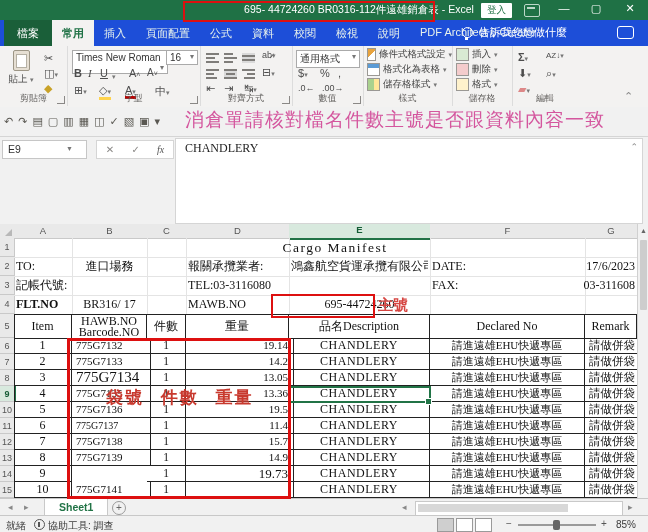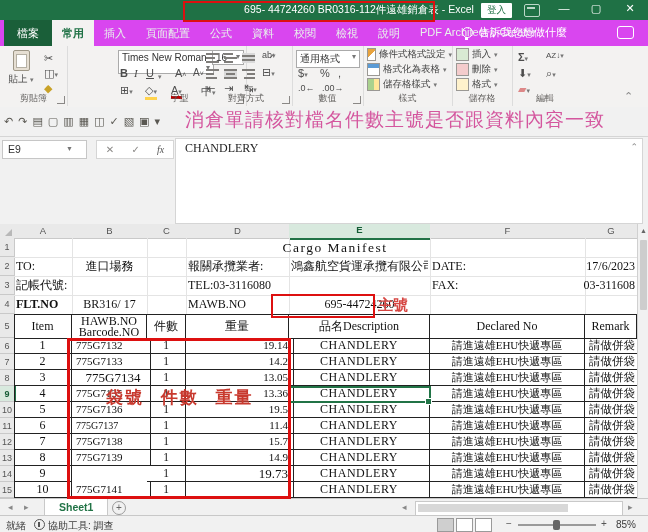--- a/index.html
+++ b/index.html
@@ -10,21 +10,21 @@
   
   .titlebar{position:absolute;left:0;top:0;width:648px;height:20px;background:#1f7145;}
   .win-title{position:absolute;left:0;top:3px;width:648px;text-align:center;color:#fff;font-size:10.5px;padding-left:35px;}
   .red-box{position:absolute;border:2px solid #dd1010;z-index:40;pointer-events:none;}
   .signin{position:absolute;right:136px;top:3px;background:#fff;color:#1f7145;font-size:9.5px;
           padding:1px 6px;border-radius:1px;}
   .ribopt{position:absolute;right:108px;top:4px;width:14px;height:11px;border:1px solid #bcd7c8;border-radius:2px;}
   .ribopt:after{content:"";position:absolute;left:2px;top:2px;width:8px;height:2px;background:#bcd7c8;}
   .winctl{position:absolute;top:2px;color:#fff;font-size:11px;width:24px;text-align:center;}
   
-  .tabrow{position:absolute;left:0;top:20px;width:648px;height:26px;background:#d946ef;}
+  .tabrow{position:absolute;left:0;top:20px;width:648px;height:26px;background:#1d4ed8;}
   .rtabs{position:absolute;left:4px;top:0;height:26px;display:flex;}
   .rtab{color:#e8f2ec;font-size:11px;padding:6px 10px 0 10px;height:20px;white-space:nowrap;}
   .rtab.active{background:#f3f2f1;color:#1f7145;font-weight:bold;}
   .rtab.file{background:#1a5f39;color:#fff;padding:6px 13px 0 13px;}
   .tellme{position:absolute;left:462px;top:5px;color:#fff;font-size:11px;display:flex;align-items:center;gap:6px;}
   .bulb{width:9px;height:9px;border:1.5px solid #fff;border-radius:50%;position:relative;}
   .bulb:after{content:"";position:absolute;left:2px;top:9px;width:3px;height:3px;background:#fff;}
   .comment-ic{position:absolute;right:14px;top:6px;width:15px;height:11px;border:1.5px solid #fff;border-radius:3px;}
   
   .ribbon{position:absolute;left:0;top:46px;width:648px;height:61px;background:#f3f2f1;border-bottom:1px solid #d8d8d8;}
@@ -156,21 +156,21 @@
       <div class="clipshape"></div>
       <div class="pastelbl"><span>貼上</span> <span class="car2">▾</span></div>
     </div>
     <span class="miniglyph" style="left:44px;top:6px;">✂</span>
     <span class="miniglyph" style="left:44px;top:21px;">◫<span class="car2">▾</span></span>
     <span class="miniglyph" style="left:44px;top:36px;color:#c9a227;">◆</span>
     <div class="rglabel">剪貼簿</div>
     <div class="launcher"></div>
   </div>
 
-  <div class="rgroup" style="left:67px;width:133px;margin-left:46px;">
+  <div class="rgroup" style="left:67px;width:133px;">
     <div class="combo" style="left:5px;top:4px;width:88px;">
       <span>Times New Roman</span><span class="car">▾</span></div>
     <div class="combo" style="left:99px;top:4px;width:24px;">
       <span>16</span><span class="car">▾</span></div>
     <span class="miniglyph" style="left:7px;top:21px;font-weight:bold;">B</span>
     <span class="miniglyph" style="left:21px;top:21px;font-style:italic;font-family:'Liberation Serif',serif;">I</span>
     <span class="miniglyph" style="left:33px;top:21px;text-decoration:underline;">U</span>
     <span class="miniglyph" style="left:45px;top:23px;"><span class="car2">▾</span></span>
     <span class="miniglyph" style="left:62px;top:21px;"><span>A</span><span style="font-size:7px;">˄</span></span>
     <span class="miniglyph" style="left:80px;top:21px;font-size:10px;"><span>A</span><span style="font-size:7px;">˅</span></span>
@@ -393,21 +393,21 @@
       <div class="tdcell" style="left: 430px; top: 114px; width: 154px; height: 15px; text-align: center; font-size: 11px; padding-left: 0px; padding-right: 0px; letter-spacing: 0px;">請進遠雄EHU快遞專區</div>
       <div class="tdcell" style="left: 585px; top: 114px; width: 51px; height: 15px; text-align: left; font-size: 11.5px; padding-left: 4px; padding-right: 0px; letter-spacing: 0px;">請做併袋</div>
       <div class="tdcell" style="left: 14px; top: 130px; width: 57px; height: 15px; text-align: center; font-size: 12px; padding-left: 0px; padding-right: 0px; letter-spacing: 0px;">2</div>
       <div class="tdcell" style="left: 72px; top: 130px; width: 74px; height: 15px; text-align: left; font-size: 11px; padding-left: 4px; padding-right: 0px; letter-spacing: 0px;">775G7133</div>
       <div class="tdcell" style="left: 147px; top: 130px; width: 38px; height: 15px; text-align: center; font-size: 11.5px; padding-left: 0px; padding-right: 0px; letter-spacing: 0px;">1</div>
       <div class="tdcell" style="left: 186px; top: 130px; width: 102px; height: 15px; text-align: right; font-size: 11px; padding-left: 0px; padding-right: 5px; letter-spacing: 0px;">14.2</div>
       <div class="tdcell" style="left: 289px; top: 130px; width: 140px; height: 15px; text-align: center; font-size: 12px; padding-left: 0px; padding-right: 0px; letter-spacing: 0.5px;">CHANDLERY</div>
       <div class="tdcell" style="left: 430px; top: 130px; width: 154px; height: 15px; text-align: center; font-size: 11px; padding-left: 0px; padding-right: 0px; letter-spacing: 0px;">請進遠雄EHU快遞專區</div>
       <div class="tdcell" style="left: 585px; top: 130px; width: 51px; height: 15px; text-align: left; font-size: 11.5px; padding-left: 4px; padding-right: 0px; letter-spacing: 0px;">請做併袋</div>
       <div class="tdcell" style="left: 14px; top: 146px; width: 57px; height: 15px; text-align: center; font-size: 12px; padding-left: 0px; padding-right: 0px; letter-spacing: 0px;">3</div>
-      <div class="tdcell" style="left: 72px; top: 146px; width: 74px; height: 15px; text-align: center; font-size: 13px; padding-left: 4px; padding-right: 0px; letter-spacing: 0px;">775G7134</div>
+      <div class="tdcell" style="left: 72px; top: 146px; width: 74px; height: 15px; text-align: left; font-size: 15px; padding-left: 4px; padding-right: 0px; letter-spacing: 0px;">775G7134</div>
       <div class="tdcell" style="left: 147px; top: 146px; width: 38px; height: 15px; text-align: center; font-size: 11.5px; padding-left: 0px; padding-right: 0px; letter-spacing: 0px;">1</div>
       <div class="tdcell" style="left: 186px; top: 146px; width: 102px; height: 15px; text-align: right; font-size: 11px; padding-left: 0px; padding-right: 5px; letter-spacing: 0px;">13.05</div>
       <div class="tdcell" style="left: 289px; top: 146px; width: 140px; height: 15px; text-align: center; font-size: 12px; padding-left: 0px; padding-right: 0px; letter-spacing: 0.5px;">CHANDLERY</div>
       <div class="tdcell" style="left: 430px; top: 146px; width: 154px; height: 15px; text-align: center; font-size: 11px; padding-left: 0px; padding-right: 0px; letter-spacing: 0px;">請進遠雄EHU快遞專區</div>
       <div class="tdcell" style="left: 585px; top: 146px; width: 51px; height: 15px; text-align: left; font-size: 11.5px; padding-left: 4px; padding-right: 0px; letter-spacing: 0px;">請做併袋</div>
       <div class="tdcell" style="left: 14px; top: 162px; width: 57px; height: 15px; text-align: center; font-size: 12px; padding-left: 0px; padding-right: 0px; letter-spacing: 0px;">4</div>
       <div class="tdcell" style="left: 72px; top: 162px; width: 74px; height: 15px; text-align: left; font-size: 11px; padding-left: 4px; padding-right: 0px; letter-spacing: 0px;">775G7135</div>
       <div class="tdcell" style="left: 147px; top: 162px; width: 38px; height: 15px; text-align: center; font-size: 11.5px; padding-left: 0px; padding-right: 0px; letter-spacing: 0px;">1</div>
       <div class="tdcell" style="left: 186px; top: 162px; width: 102px; height: 15px; text-align: right; font-size: 11px; padding-left: 0px; padding-right: 5px; letter-spacing: 0px;">13.36</div>
       <div class="tdcell" style="left: 289px; top: 162px; width: 140px; height: 15px; text-align: center; font-size: 12px; padding-left: 0px; padding-right: 0px; letter-spacing: 0.5px;">CHANDLERY</div>

